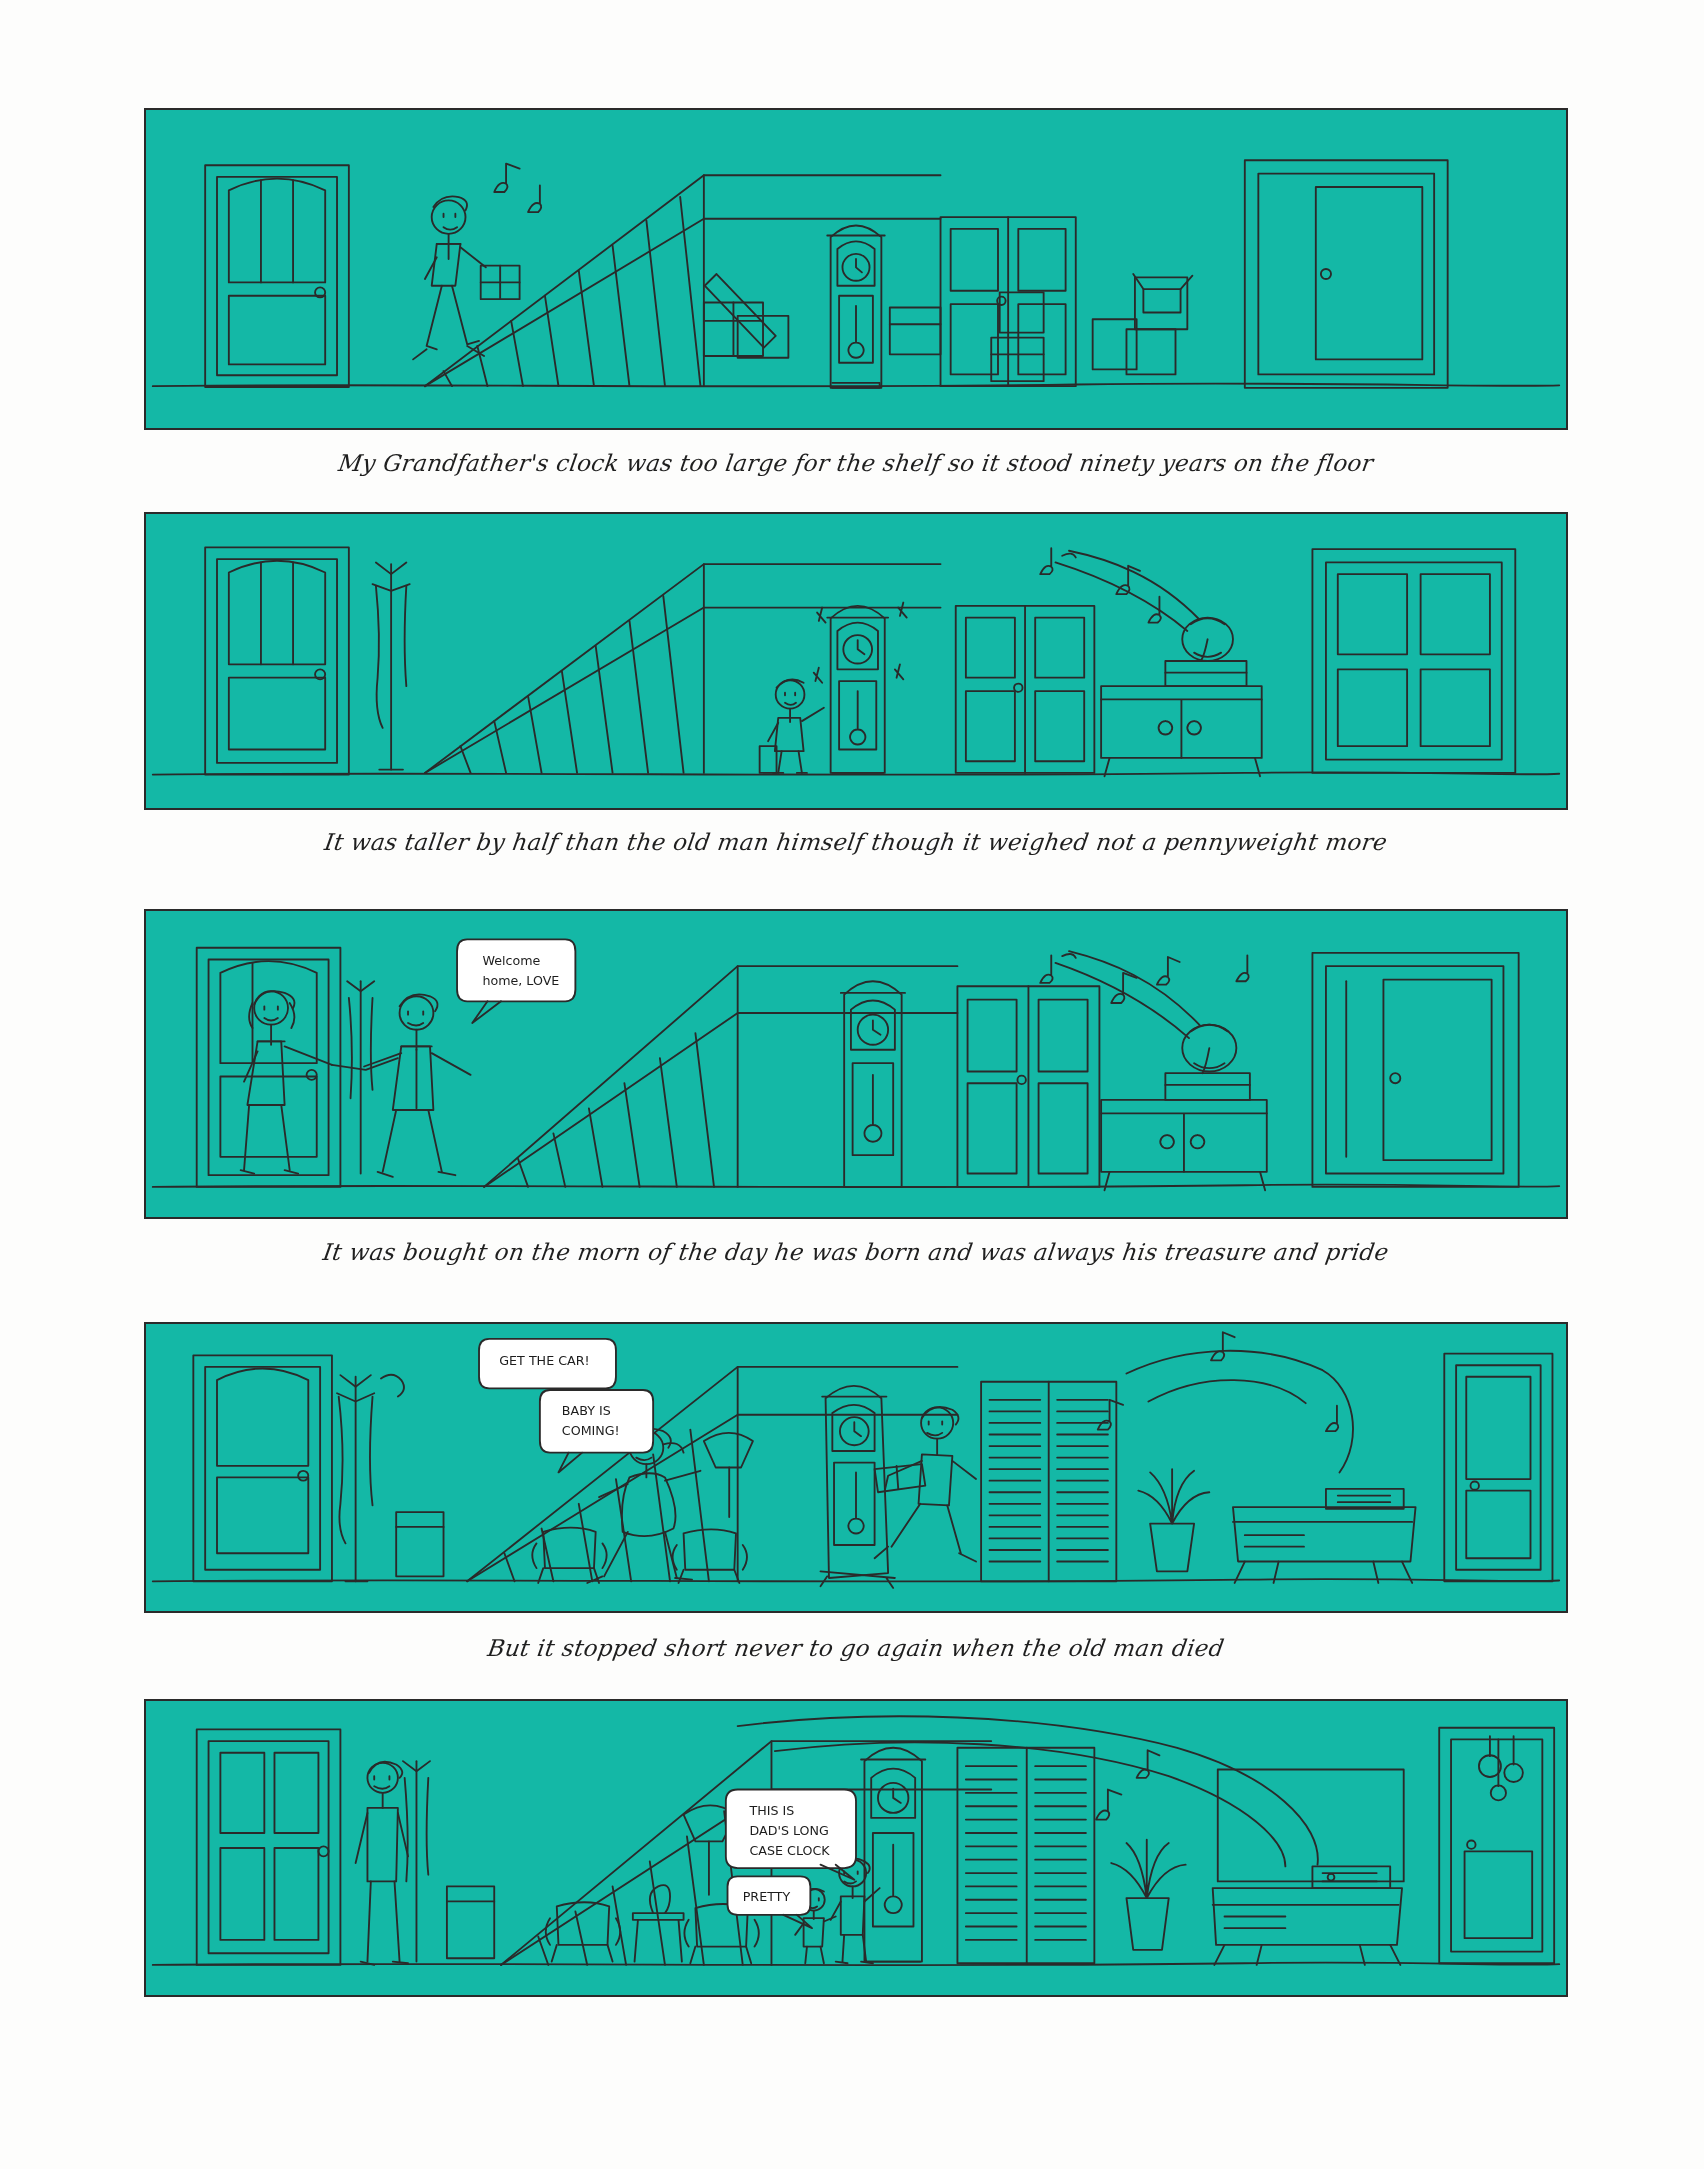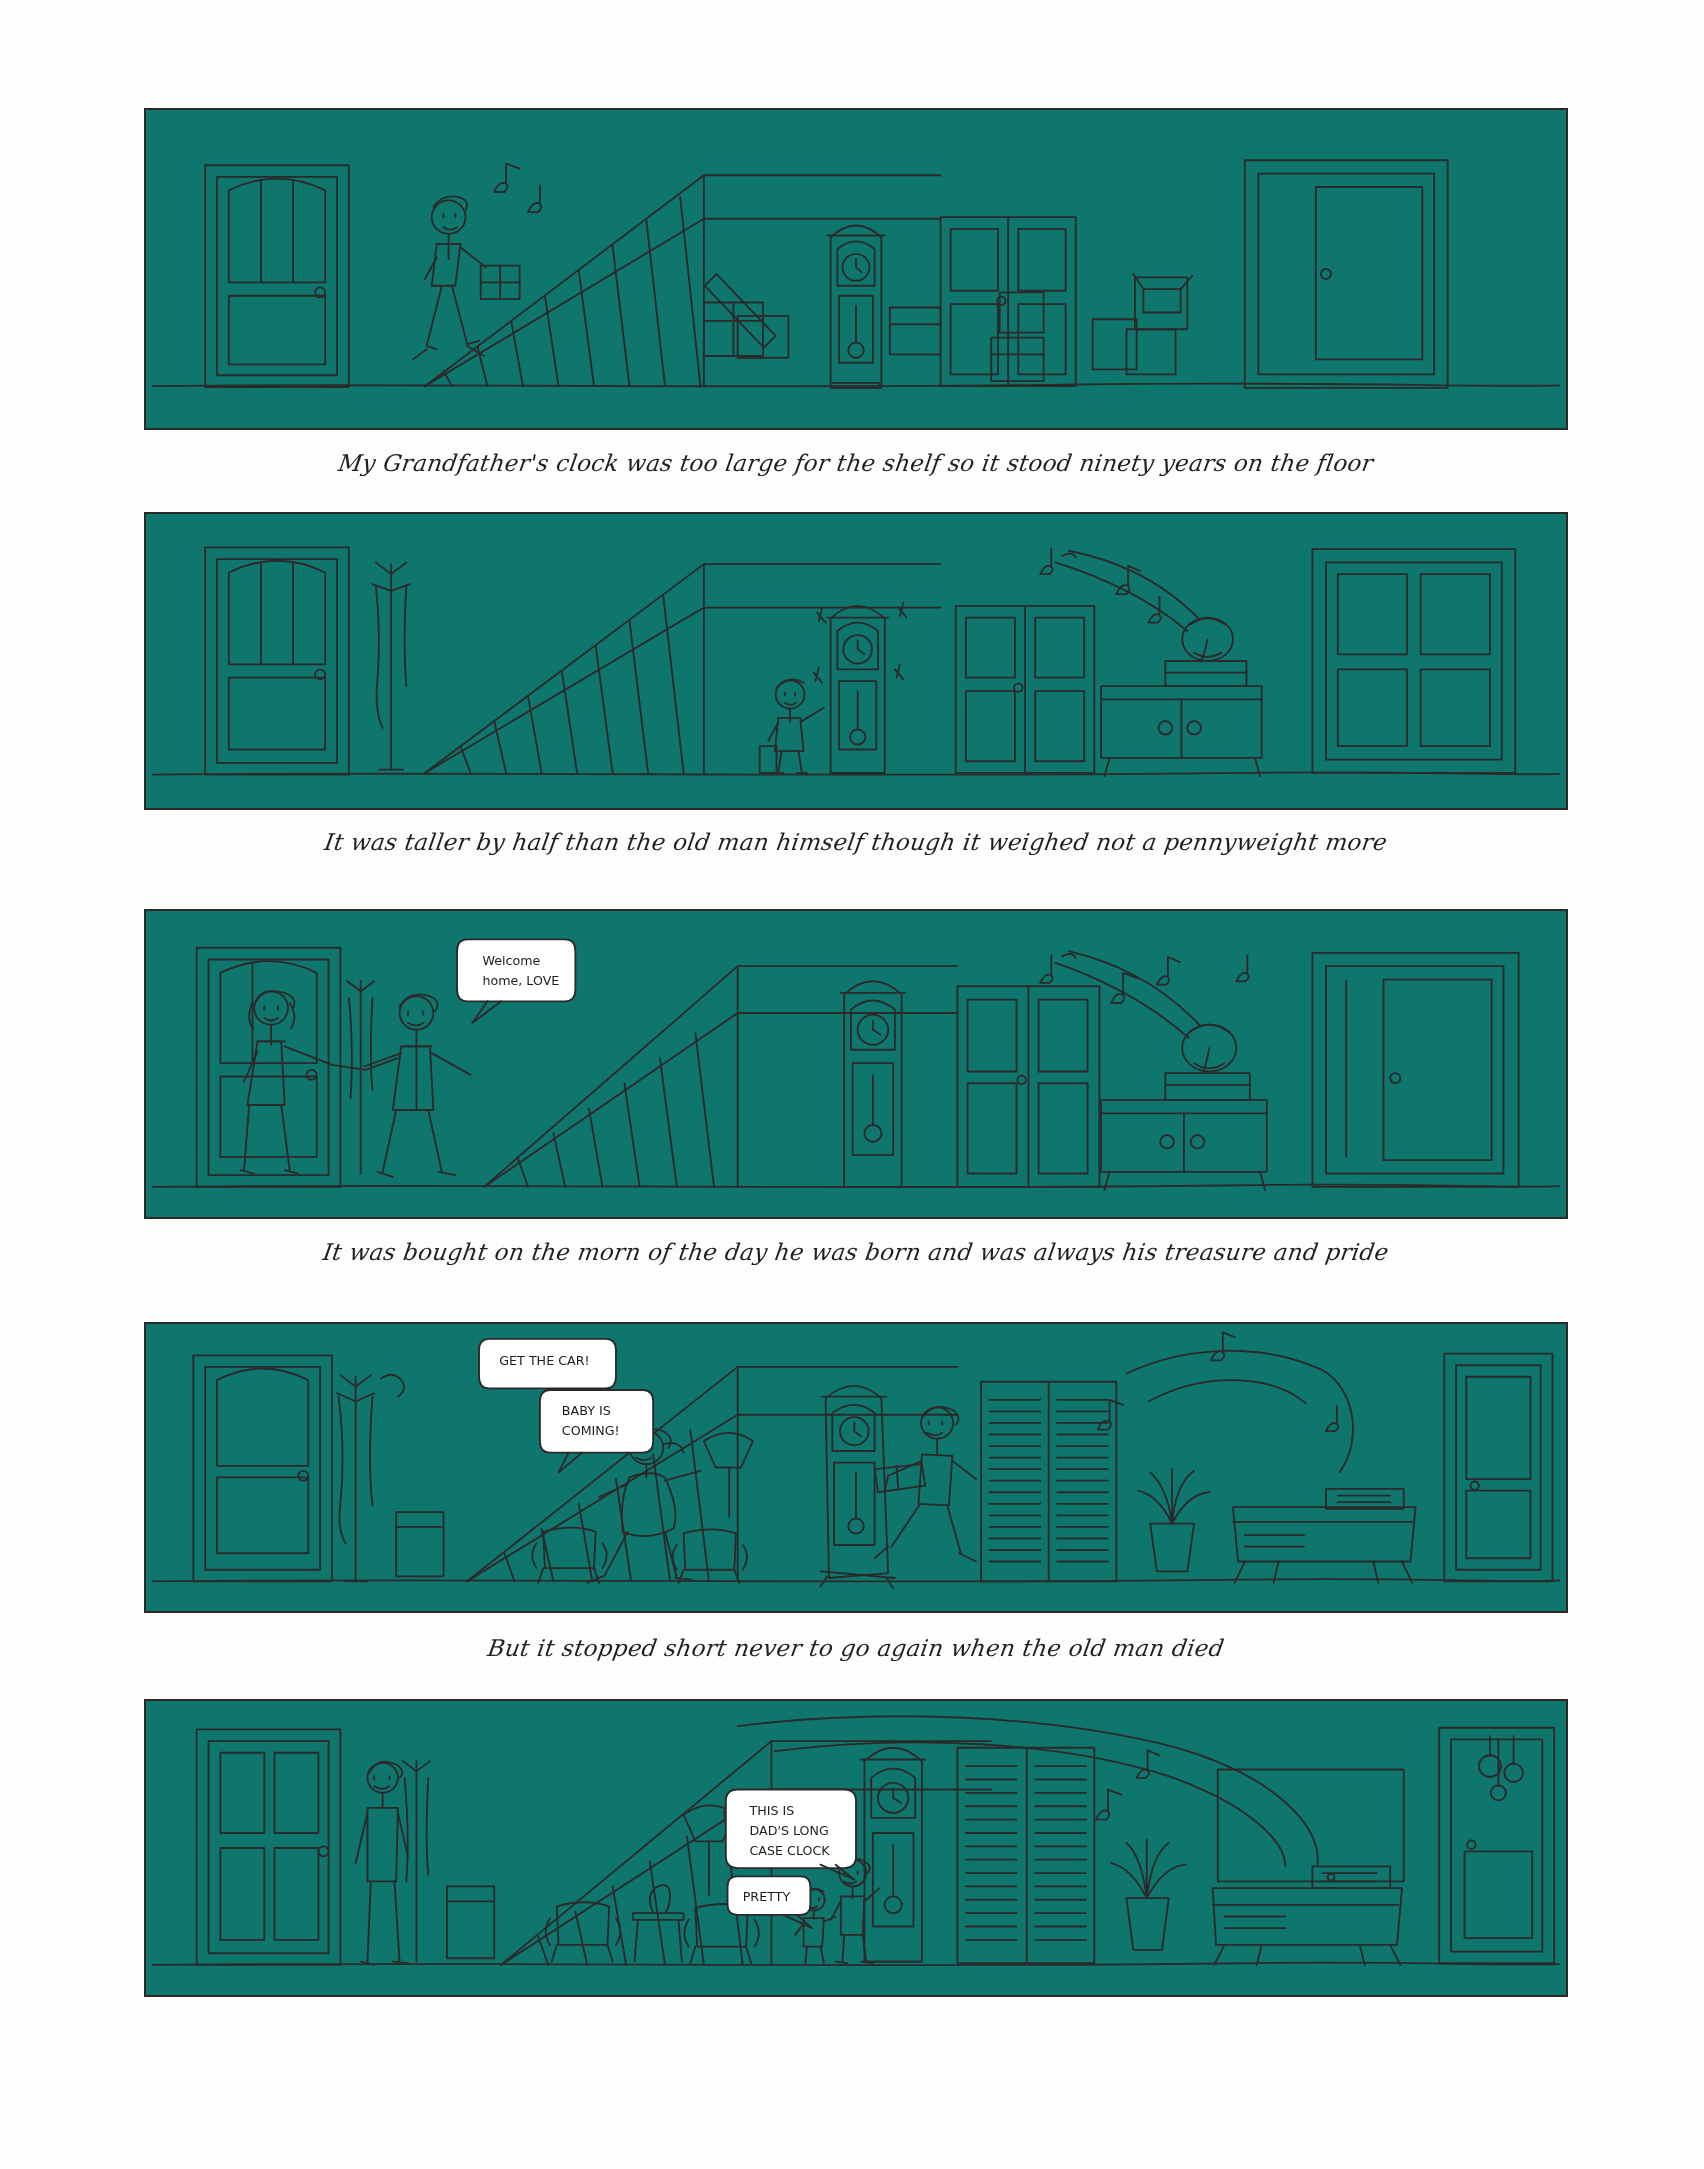--- a/index.html
+++ b/index.html
@@ -22,21 +22,21 @@
   }
   .panel-block {
     position: absolute;
     left: 144px;
     width: 1424px;
   }
   .panel-frame {
     position: relative;
     width: 100%;
     border: 2.5px solid #2a2a2a;
-    background: #0f766e;
+    background: #14b8a6;
     box-sizing: border-box;
   }
   .caption {
     position: relative;
     width: 100%;
     text-align: center;
     font-family: "DejaVu Serif", serif;
     font-style: italic;
     font-size: 23px;
     letter-spacing: 0.3px;

